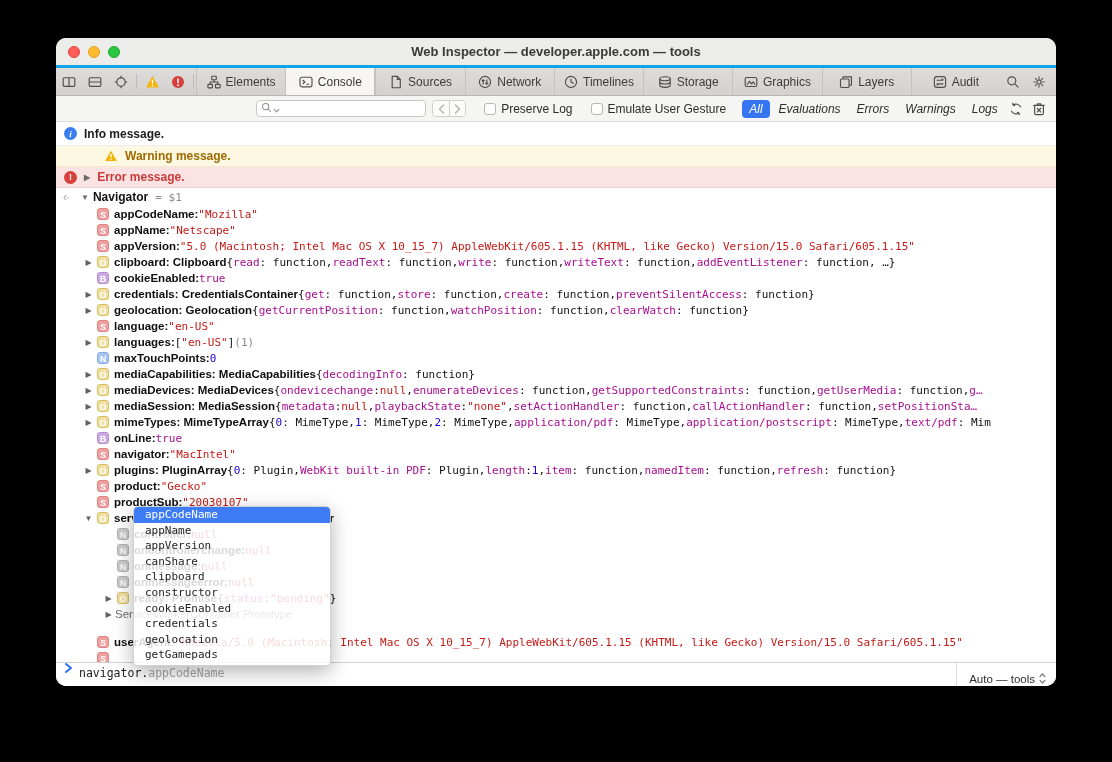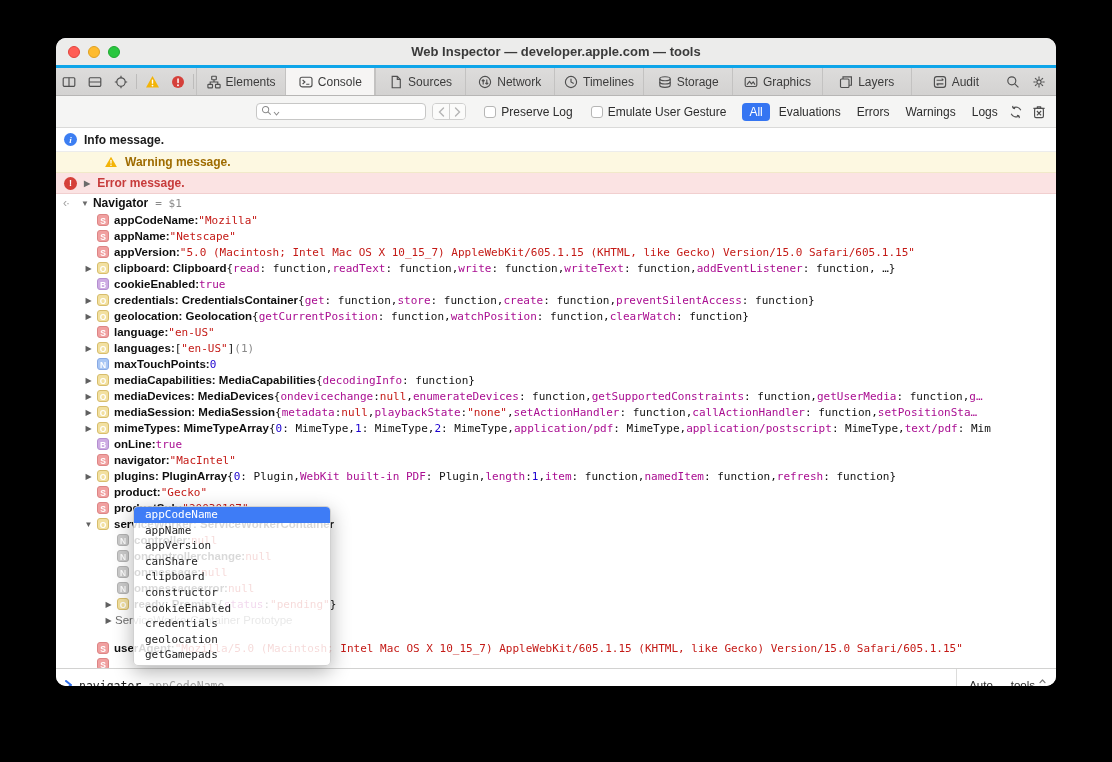--- a/index.html
+++ b/index.html
@@ -20,30 +20,30 @@
   .tabbar { height:28px; background:linear-gradient(#dddcdb,#d3d2d1); border-bottom:1px solid #b7b6b5;
             display:flex; align-items:stretch; }
   .tbtn { width:26px; display:flex; align-items:center; justify-content:center; }
   .vsep { width:1px; background:#bdbcbb; margin:6px 2px; }
   .tab { flex:1; display:flex; align-items:center; justify-content:center; gap:5px;
          border-left:1px solid #c3c2c1; font-size:12px; color:#3c3c3c; white-space:nowrap; }
   .tab.active { background:#f6f5f4; border-right:1px solid #c3c2c1; }
   .ticon { display:flex; align-items:center; }
   svg.ic { stroke:#4f4f4f; fill:none; stroke-width:1.15; }
   
-  .filterbar { height:32px; background:#f5f5f4; border-bottom:1px solid #dadad9;
+  .filterbar { height:26px; background:#f5f5f4; border-bottom:1px solid #dadad9;
                display:flex; align-items:center; font-size:12px; color:#2d2d2d; }
   .searchfield { margin-left:200px; width:180px; height:17px; background:#fff; border:1px solid #c7c7c6;
                  border-radius:4px; display:flex; align-items:center; padding:0 4px; gap:1px; }
   .navgroup { display:flex; margin-left:6px; border:1px solid #cfcfce; border-radius:4px; overflow:hidden; height:17px; }
   .navbtn { width:17px; display:flex; align-items:center; justify-content:center; background:#fbfbfa; }
   .navbtn + .navbtn { border-left:1px solid #cfcfce; }
   .chk { display:flex; align-items:center; gap:5px; margin-left:18px; white-space:nowrap; }
   .box { width:12px; height:12px; background:#fff; border:1px solid #b6b6b5; border-radius:3px; }
-  .scopes { display:flex; align-items:center; margin-left:16px; gap:2px; }
+  .scopes { display:flex; align-items:center; margin-left:16px; gap:2px;font-style:italic; }
   .scope { padding:2px 7px; border-radius:4px; white-space:nowrap; }
   .scope.active { color:#fff; font-weight:400; }
   .fspacer { flex:1; }
   .fbtn { width:24px; display:flex; align-items:center; justify-content:center; }
   .fbtn:last-child { margin-right:6px; }
   
   .content { position:relative; height:540px; background:#fff; overflow:hidden; }
   .msg { display:flex; align-items:center; font-size:12px; font-weight:600; gap:7px; padding-left:8px; }
   .msg.info    { height:24px; color:#1c1c1c; border-bottom:1px solid #ececec; }
   .msg.warning { height:21px; color:#9e6b00; background:#fdf8e1; border-bottom:1px solid #f1e9c9;padding-left:48px; }
@@ -79,21 +79,21 @@
   .seg-proto { font-size:11.5px; color:#6e6e6e; }
   
   .dropdown { position:absolute; left:77px; top:468px; width:198px; z-index:20;
               background:rgba(255,255,255,.84); border:1px solid rgba(0,0,0,.18); border-radius:5px;
               box-shadow:0 6px 20px rgba(0,0,0,.30); padding-bottom:2px; }
   .ditem { height:15.6px; line-height:15.6px; padding-left:11px;
            font-family:"DejaVu Sans Mono",monospace; font-size:11px; color:#222; }
   .ditem.selected { color:#fff; border-radius:4px 4px 0 0; }
   
   .promptbar { height:32px; border-top:1px solid #d2d2d1; background:#fff;
-               display:flex; align-items:center; }
+               display:flex; align-items:flex-start; }
   .pchev { margin:0 6px 0 8px; display:flex; }
   .ptyped { font-family:"DejaVu Sans Mono",monospace; font-size:11.5px; color:#1c1c1c; }
   .phint  { font-family:"DejaVu Sans Mono",monospace; font-size:11.5px; color:#a5a5a5; }
   .pspacer { flex:1; }
   .ctxsel { border-left:1px solid #dcdcdb; height:100%; display:flex; align-items:center;
             padding:0 10px 0 12px; gap:4px; font-size:11.5px; color:#2e2e2e; }
 </style>
 </head>
 <body>
 

